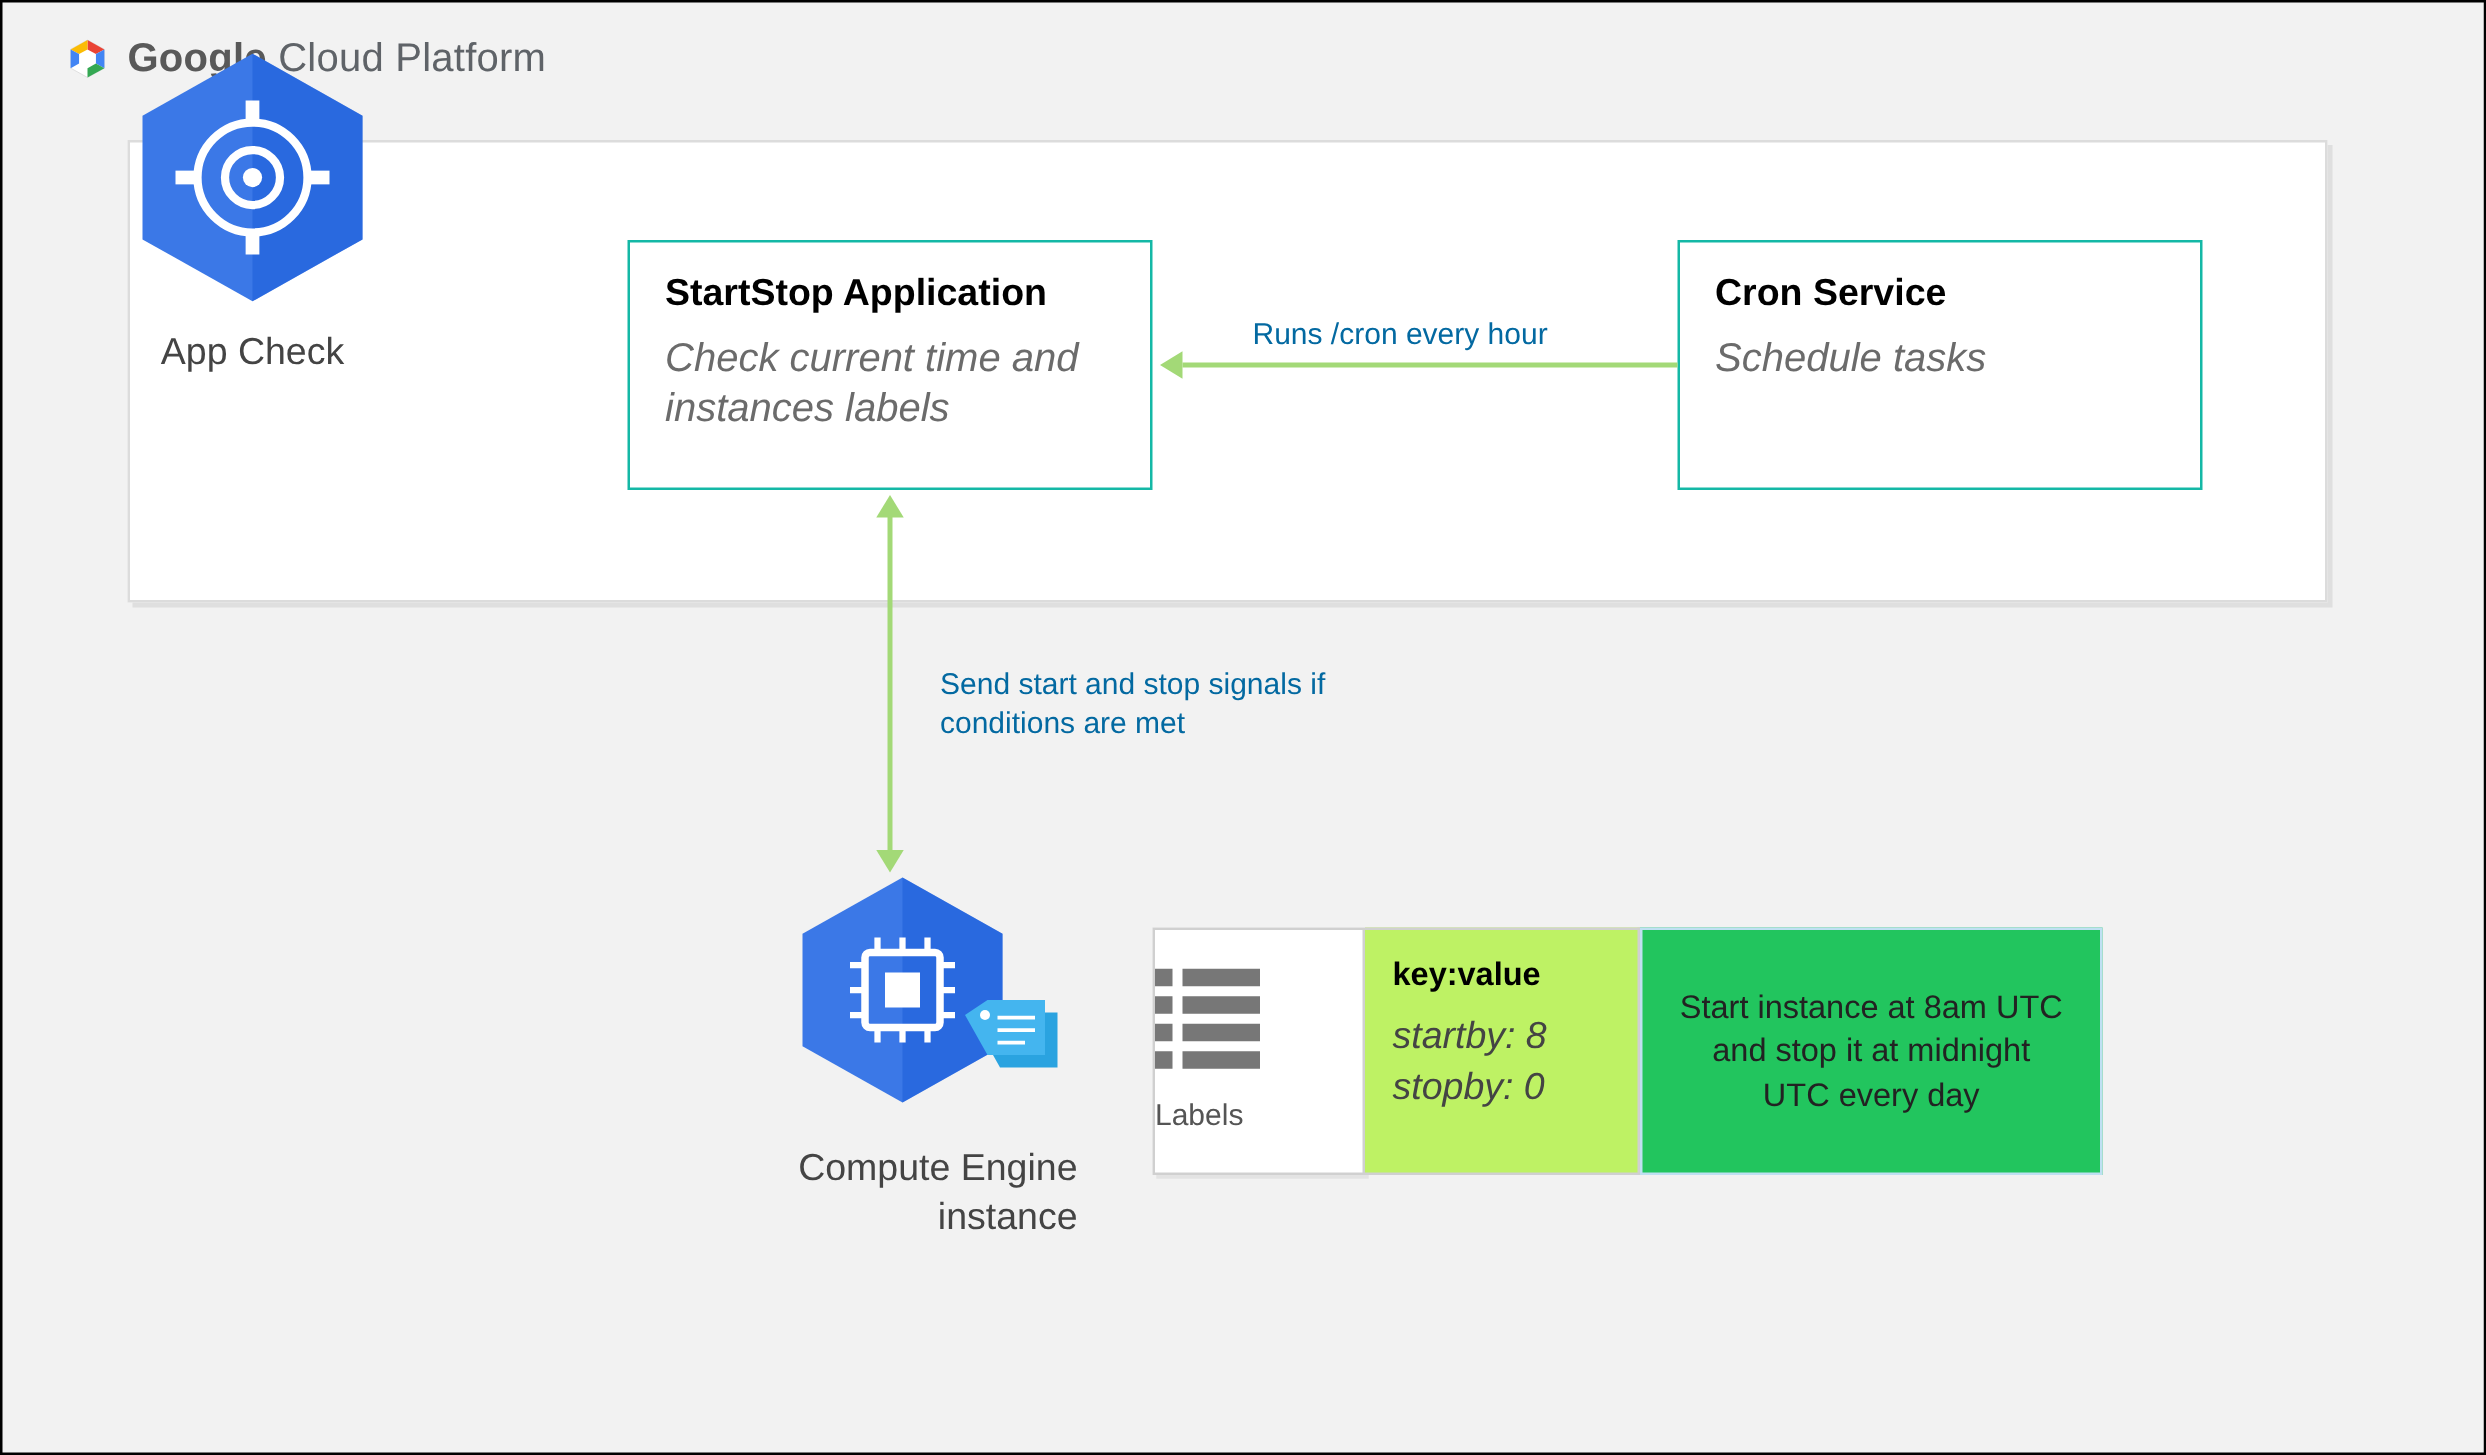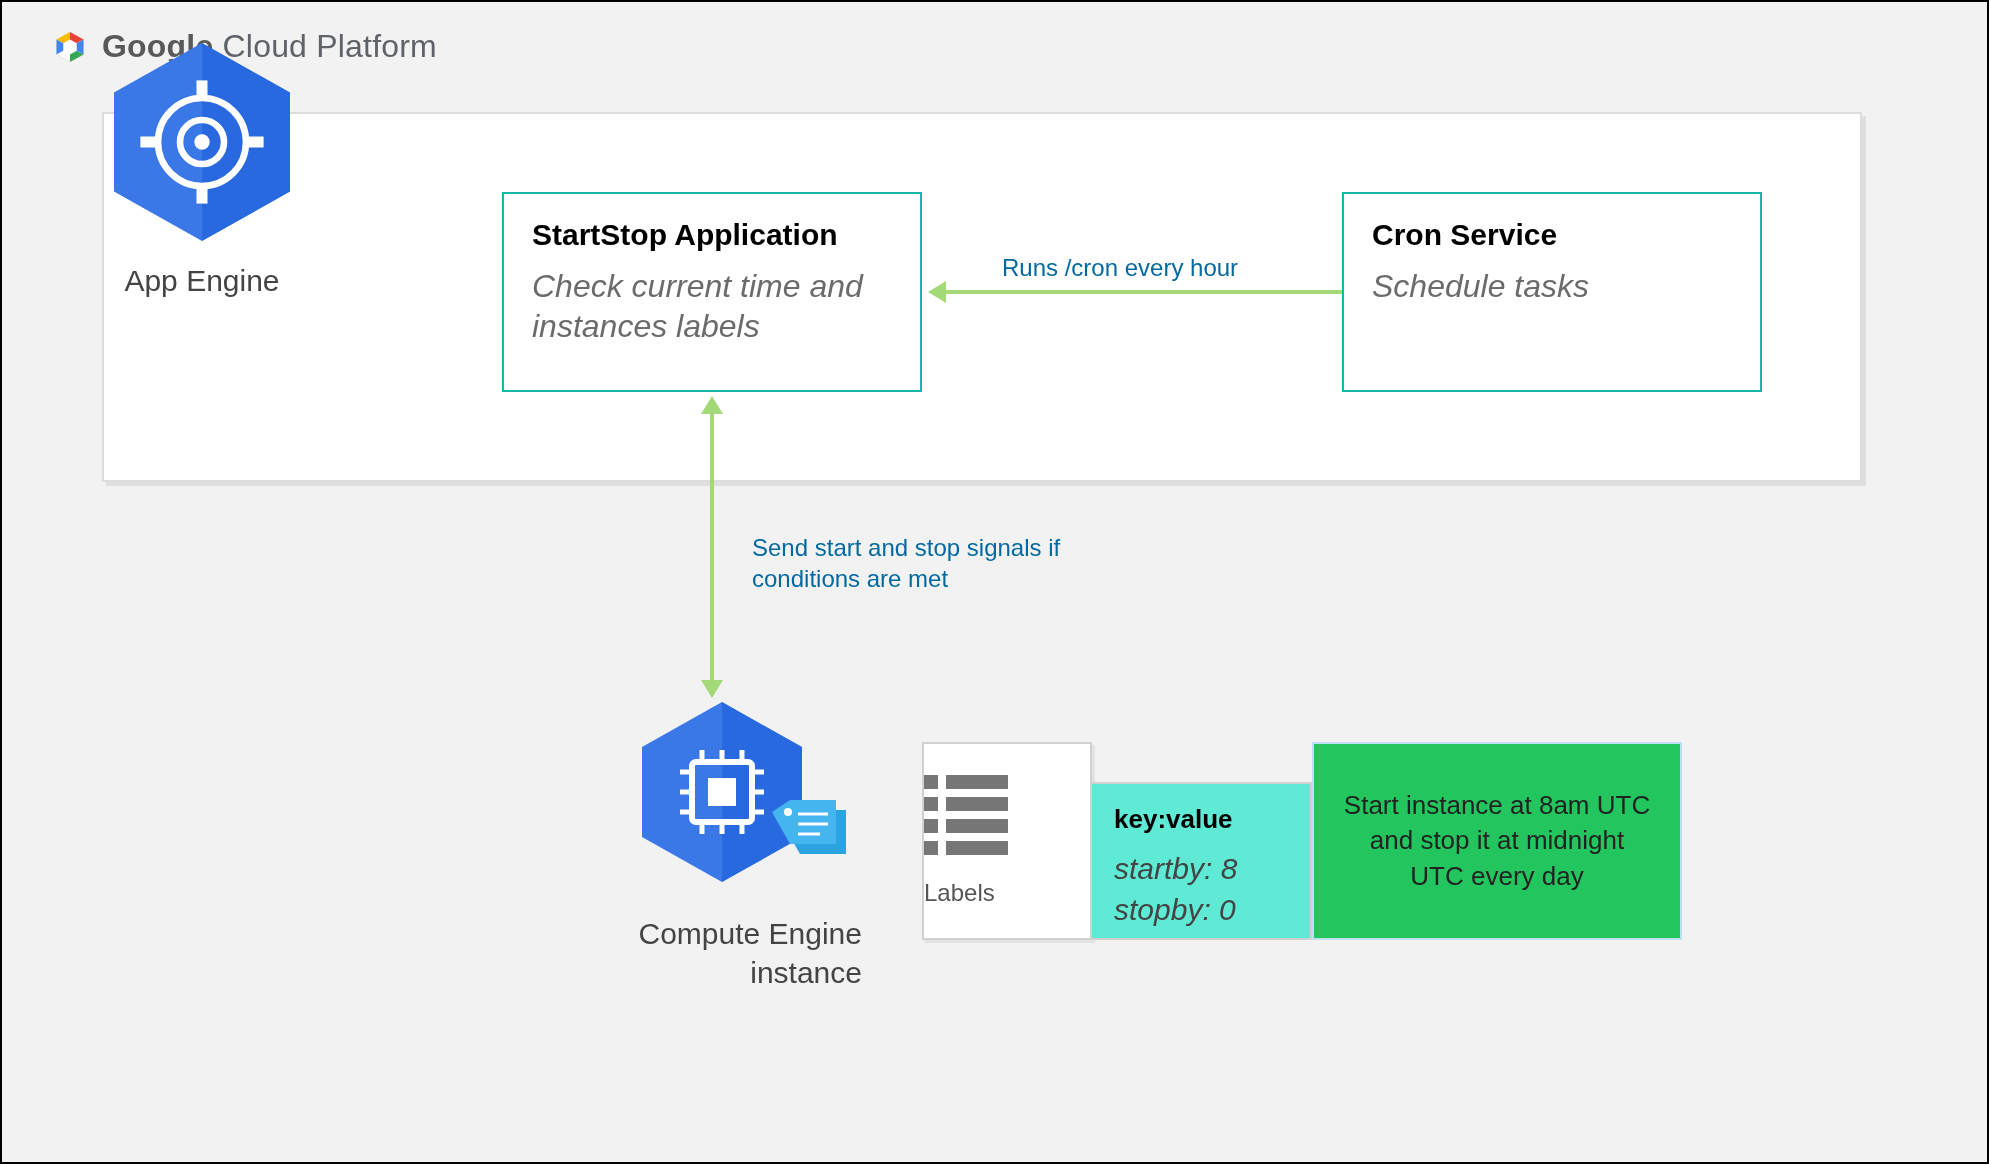--- a/index.html
+++ b/index.html
@@ -151,25 +151,24 @@
     align-items: flex-start;
     justify-content: center;
     gap: 16px;
     box-shadow: 3px 3px 0 rgba(0,0,0,0.06);
   }
   .labels-icon-box .mini-label {
     font-size: 24px; color:#555;
   }
   .kv-box {
     width: 220px;
-    background: #5eead4;
+    background: #bef264;
     border: 2px solid #d0d0d0;
     border-left: none;
     padding: 20px 22px;
-    margin-top: 40px;
   }
   .kv-title { font-size: 26px; font-weight: 700; margin-bottom: 14px; }
   .kv-line { font-size: 30px; font-style: italic; color:#444; line-height:1.35; }
   .desc-box {
     width: 370px;
     background: #22c55e;
     border: 2px solid #bfe0f2;
     padding: 24px 26px;
     display:flex; align-items:center; justify-content:center;
     text-align:center;
@@ -208,21 +207,21 @@
       <polygon points="100,10 180,55 180,145 100,190 20,145 20,55" fill="#3b78e7"></polygon>
       <polygon points="100,10 180,55 180,145 100,190 100,100" fill="#1b5dd9" opacity="0.55"></polygon>
       <circle cx="100" cy="100" r="40" fill="none" stroke="#fff" stroke-width="6"></circle>
       <circle cx="100" cy="100" r="20" fill="none" stroke="#fff" stroke-width="6"></circle>
       <circle cx="100" cy="100" r="7" fill="#fff"></circle>
       <rect x="95" y="44" width="10" height="18" fill="#fff"></rect>
       <rect x="95" y="138" width="10" height="18" fill="#fff"></rect>
       <rect x="44" y="95" width="18" height="10" fill="#fff"></rect>
       <rect x="138" y="95" width="18" height="10" fill="#fff"></rect>
     </svg>
-    <div class="app-engine-label">App Engine</div>
+    <div class="app-engine-label">App Check</div>
   </div>
 
   <div class="box startstop-box">
     <div class="box-title">StartStop Application</div>
     <div class="box-sub">Check current time and instances labels</div>
   </div>
 
   <div class="box cron-box">
     <div class="box-title">Cron Service</div>
     <div class="box-sub">Schedule tasks</div>

